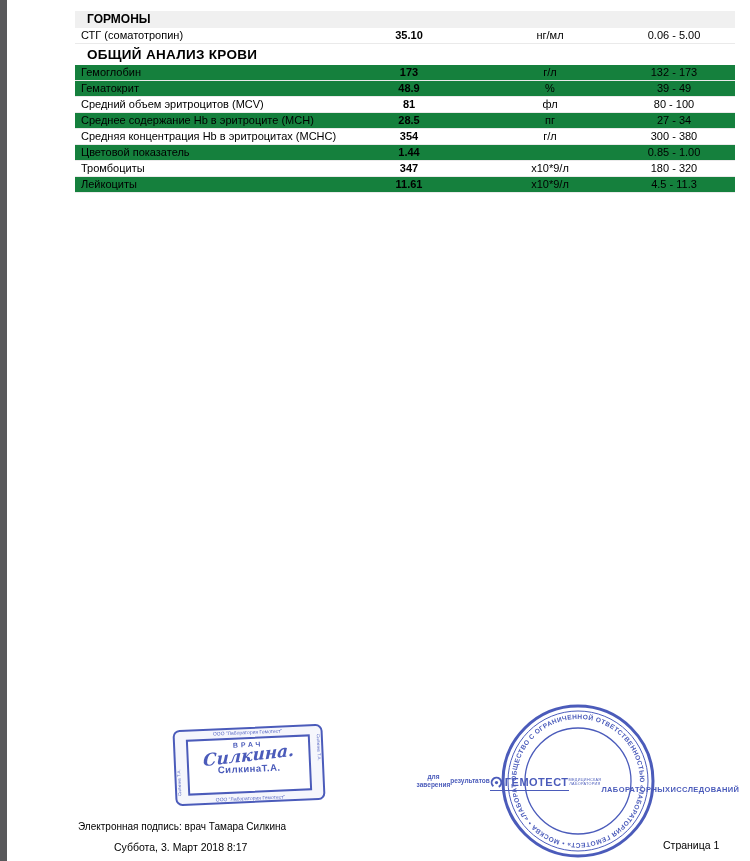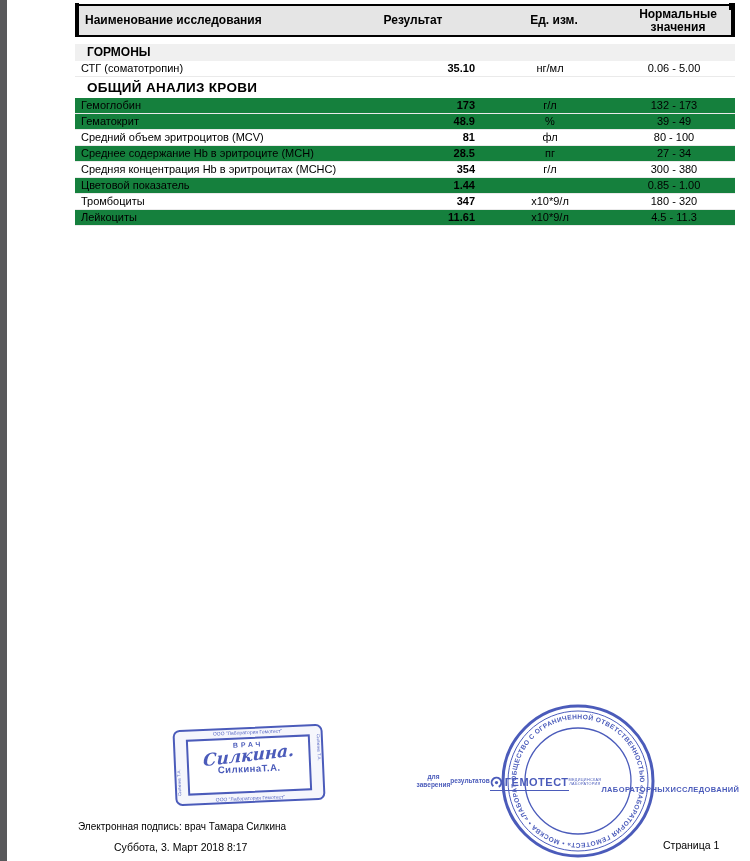--- a/index.html
+++ b/index.html
@@ -16,21 +16,21 @@
   .thead {
     position:relative; display:flex; align-items:center;
     background:#e5e5e5; border:2px solid #000;
     border-left-width:4px; border-right-width:4px;
     height:33px; font-weight:bold; font-size:12px; line-height:13px;
   }
   .thead::before { content:""; position:absolute; left:-4px; top:-3px; width:4px; height:8px; background:#000; }
   .thead::after  { content:""; position:absolute; right:-4px; top:-3px; width:6px; height:7px; background:#000; }
   .cell { flex:0 0 auto; }
   .col-name   { width:268px; text-align:left; padding-left:6px; }
-  .col-result { width:132px; text-align:right; }
+  .col-result { width:132px; text-align:center; }
   .col-unit   { width:150px; text-align:center; }
   .col-normal { width:110px; text-align:center; padding-right:12px; }
   .gap { height:6px; }
   .section-title { font-weight:bold; padding-left:12px; }
   .s1 { background:#f0f0f0; font-size:12px; height:17px; line-height:17px; margin-top:1px; }
   .s2 { background:#ffffff; font-size:13.5px; height:21px; line-height:21px; letter-spacing:0.3px; }
   .row { display:flex; align-items:center; font-size:11px; min-height:16px;
          border-bottom:1px solid #eaeaea; }
   .row .cell { padding-top:1px; padding-bottom:1px; line-height:13px; }
   .row .col-result { font-weight:bold; }
@@ -74,26 +74,20 @@
   .footer-date  { position:absolute; left:114px; top:841px; font-size:10.5px; }
   .footer-page  { position:absolute; left:663px; top:839px; font-size:10.5px; }
 </style>
 </head>
 <body>
 
 <div class="page">
   <div class="left-strip"></div>
 
   <div class="lab-table">
-    <div class="thead">
-      <div class="cell col-name">Наименование исследования</div>
-      <div class="cell col-result" style="text-align:center;">Результат</div>
-      <div class="cell col-unit">Ед. изм.</div>
-      <div class="cell col-normal">Нормальные значения</div>
-    </div>
 
     <div class="gap"></div>
 
     <div class="section-title s1">ГОРМОНЫ</div>
 
     <div class="row">
       <div class="cell col-name">СТГ (соматотропин)</div>
       <div class="cell col-result">35.10</div>
       <div class="cell col-unit">нг/мл</div>
       <div class="cell col-normal">0.06 - 5.00</div>

